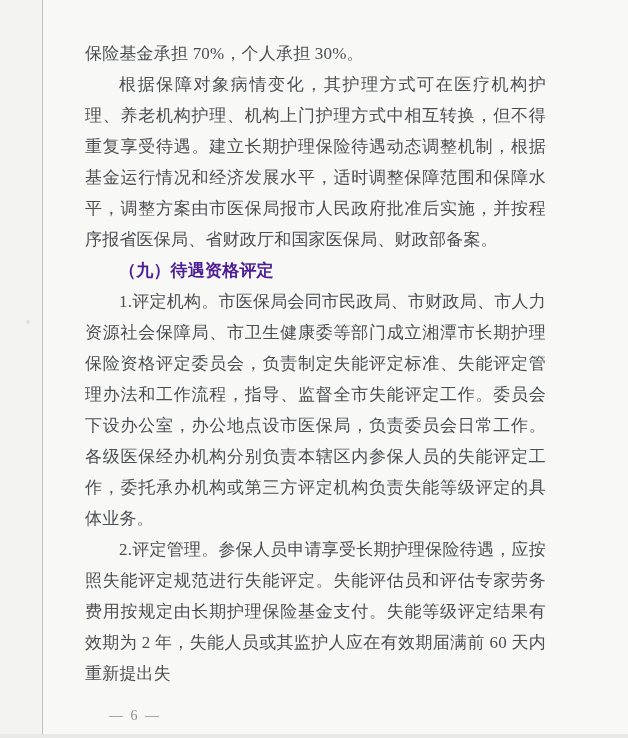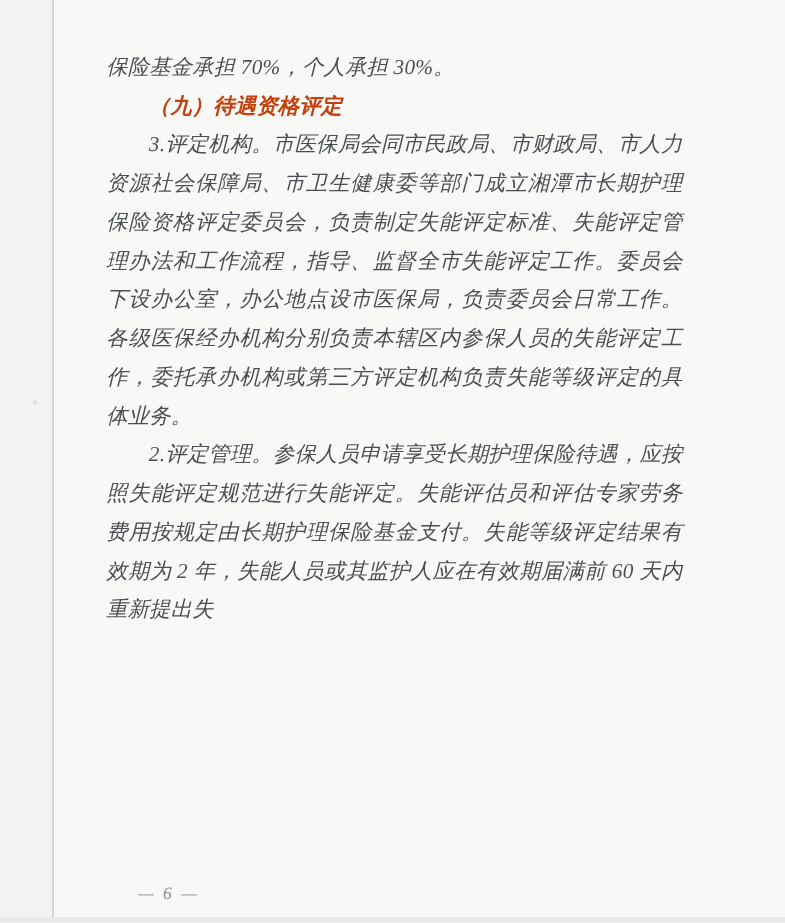--- a/index.html
+++ b/index.html
@@ -7,21 +7,20 @@
     padding: 0;
     background: #e9e9e7;
   }
   .page {
     position: relative;
     width: 628px;
     height: 734px;
     background: #f8f8f6;
     overflow: hidden;
     font-family: "Liberation Serif", "DejaVu Serif", serif;
-    font-style: italic;
   }
   .margin-strip {
     position: absolute;
     left: 0; top: 0;
     width: 42px; height: 738px;
     background: rgba(0,0,0,0.018);
   }
   .fold-line {
     position: absolute;
     left: 42px; top: 0;
@@ -52,21 +51,21 @@
   }
   .para-indented {
     text-indent: 2em;
   }
   .para-continuation {
     text-indent: 0;
   }
   .section-heading {
     text-indent: 2em;
     font-weight: bold;
-    color: #c2410c;
+    color: #4c1d95;
   }
   .footer {
     position: absolute;
     left: 90px;
     top: 705px;
     width: 90px;
     text-align: center;
     font-size: 14px;
     line-height: 22px;
     color: #8a8d90;
@@ -76,19 +75,20 @@
 </head>
 <body>
 
 <div class="page">
   <div class="margin-strip"></div>
   <div class="fold-line"></div>
   <div class="speck"></div>
 
   <div class="content">
     <p class="para-continuation">保险基金承担 70%，个人承担 30%。</p>
+    <p class="para-indented">根据保障对象病情变化，其护理方式可在医疗机构护理、养老机构护理、机构上门护理方式中相互转换，但不得重复享受待遇。建立长期护理保险待遇动态调整机制，根据基金运行情况和经济发展水平，适时调整保障范围和保障水平，调整方案由市医保局报市人民政府批准后实施，并按程序报省医保局、省财政厅和国家医保局、财政部备案。</p>
     <p class="section-heading">（九）待遇资格评定</p>
-    <p class="para-indented">3.评定机构。市医保局会同市民政局、市财政局、市人力资源社会保障局、市卫生健康委等部门成立湘潭市长期护理保险资格评定委员会，负责制定失能评定标准、失能评定管理办法和工作流程，指导、监督全市失能评定工作。委员会下设办公室，办公地点设市医保局，负责委员会日常工作。各级医保经办机构分别负责本辖区内参保人员的失能评定工作，委托承办机构或第三方评定机构负责失能等级评定的具体业务。</p>
+    <p class="para-indented">1.评定机构。市医保局会同市民政局、市财政局、市人力资源社会保障局、市卫生健康委等部门成立湘潭市长期护理保险资格评定委员会，负责制定失能评定标准、失能评定管理办法和工作流程，指导、监督全市失能评定工作。委员会下设办公室，办公地点设市医保局，负责委员会日常工作。各级医保经办机构分别负责本辖区内参保人员的失能评定工作，委托承办机构或第三方评定机构负责失能等级评定的具体业务。</p>
     <p class="para-indented">2.评定管理。参保人员申请享受长期护理保险待遇，应按照失能评定规范进行失能评定。失能评估员和评估专家劳务费用按规定由长期护理保险基金支付。失能等级评定结果有效期为 2 年，失能人员或其监护人应在有效期届满前 60 天内重新提出失</p>
   </div>
 
   <div class="footer">— 6 —</div>
 </div>
 
 </body></html>

